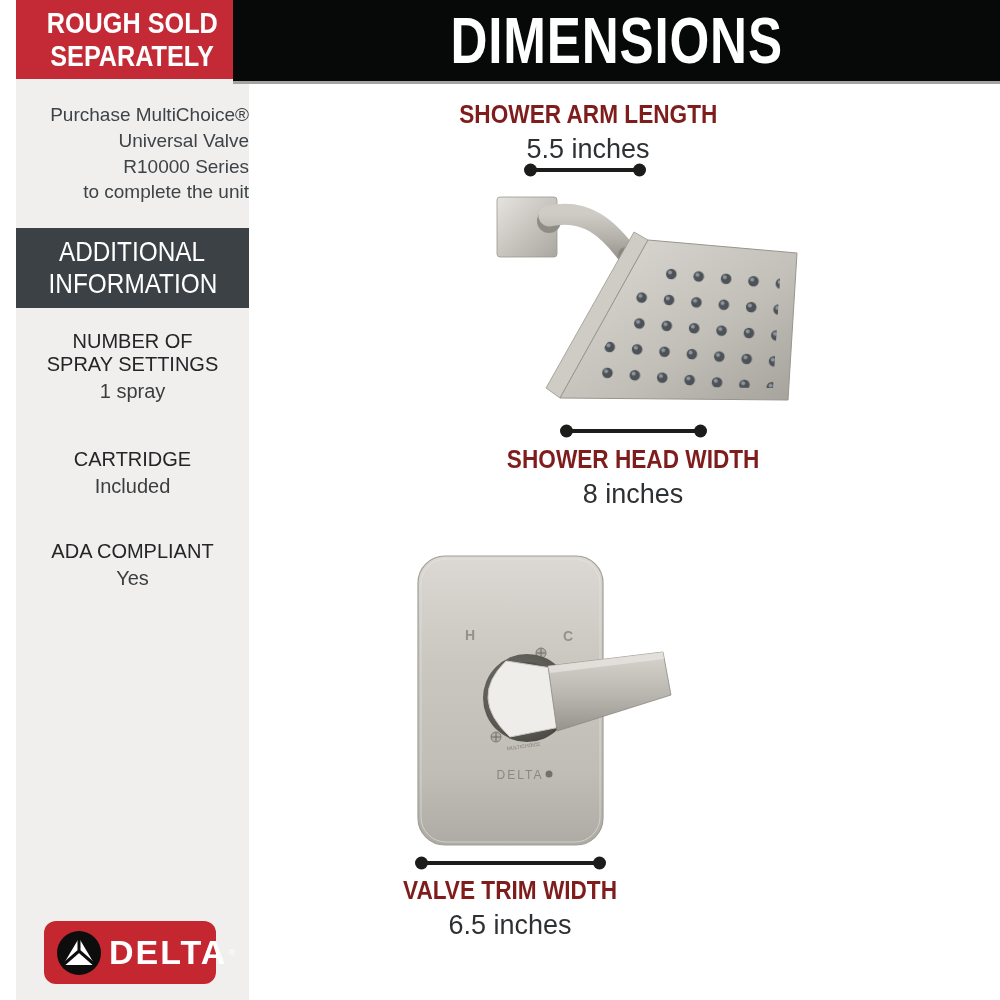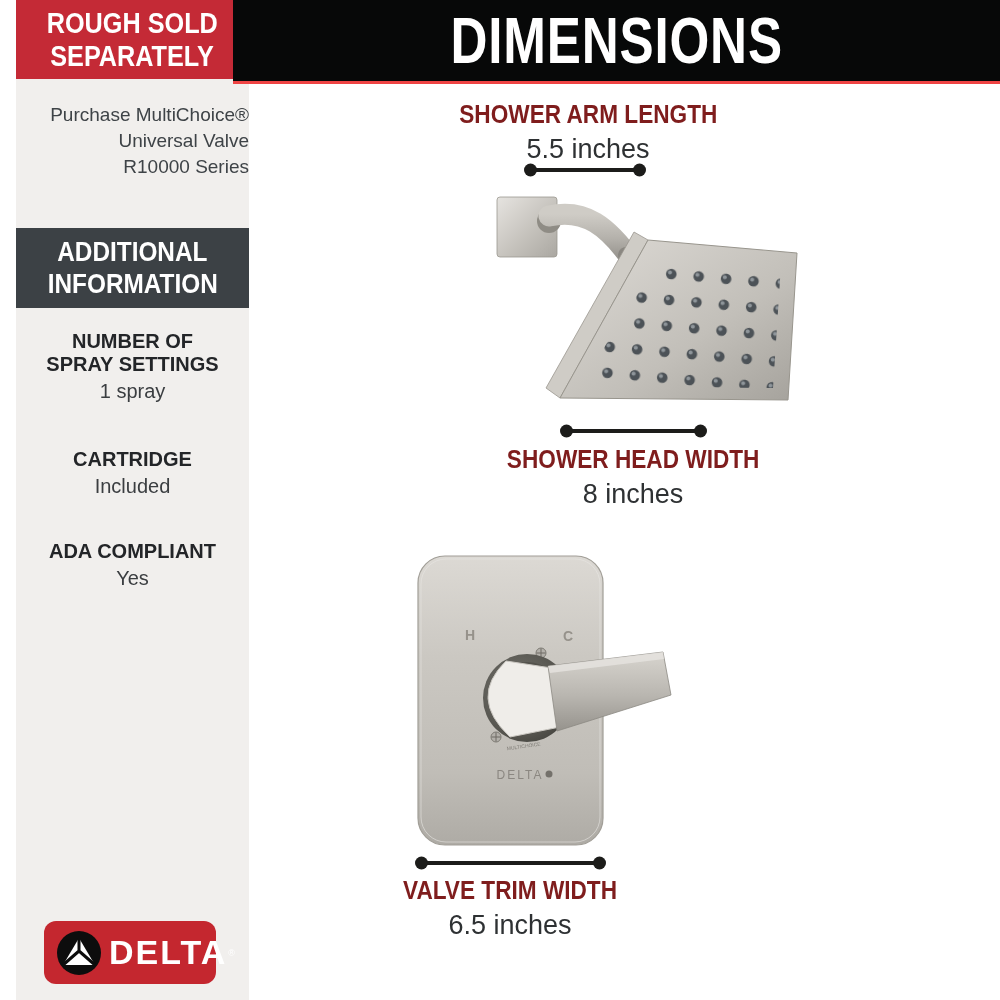--- a/index.html
+++ b/index.html
@@ -9,36 +9,36 @@
   
   .sidebar{position:absolute;left:0;top:0;width:233px;height:1000px;background:#f1efed;margin-left:16px;}
   .red-box{position:absolute;left:0;top:0;width:233px;height:79px;background:#c42a36;
            display:flex;flex-direction:column;align-items:center;justify-content:center;}
   .red-box .ln{color:#ffffff;font-weight:700;font-size:29px;line-height:1.12;}
   .cx{display:inline-block;transform:scaleX(.87);transform-origin:center;white-space:nowrap;}
   .purchase{position:absolute;left:0;top:102px;width:233px;text-align:right;
             color:#3e4347;font-size:19px;line-height:1.36;}
   .addl-box{position:absolute;left:0;top:228px;width:233px;height:80px;background:#3c4145;
             display:flex;flex-direction:column;align-items:center;justify-content:center;}
-  .addl-box .ln{color:#ffffff;font-weight:700;font-size:28px;line-height:1.13;}
+  .addl-box .ln{color:#ffffff;font-weight:400;font-size:28px;line-height:1.13;}
   .spec{position:absolute;left:0;width:233px;text-align:center;}
-  .spec .lbl{color:#232528;font-weight:700;font-size:20px;line-height:1.15;}
+  .spec .lbl{color:#232528;font-weight:400;font-size:20px;line-height:1.15;}
   .spec .val{color:#3b3e41;font-size:20px;margin-top:4px;}
   .spec1{top:330px;padding:0 28px;width:177px;}
   .spec2{top:448px;}
   .spec3{top:540px;}
 
   .delta-badge{position:absolute;left:28px;top:921px;width:172px;height:63px;background:#c4272f;
                border-radius:12px;display:flex;align-items:center;justify-content:flex-start;padding-left:12px;box-sizing:border-box;}
   .delta-badge .brand{color:#fff;font-weight:700;font-size:34px;letter-spacing:2px;margin-left:7px;}
   .delta-badge .reg{color:#fff;font-size:9px;vertical-align:bottom;margin-left:1px;}
 
   
   .banner{position:absolute;left:233px;top:0;width:767px;height:81px;background:#070808;
-          border-bottom:3px solid #ef4444;display:flex;align-items:center;justify-content:center;box-sizing:content-box;}
+          border-bottom:3px solid #a3a3a3;display:flex;align-items:center;justify-content:center;box-sizing:content-box;}
   .banner .ttl{color:#ffffff;font-weight:700;font-size:64px;letter-spacing:1px;}
 
   .anno{position:absolute;text-align:center;}
   .anno .lbl{color:#7f1d1d;font-weight:700;font-size:26px;line-height:1.1;}
   .anno .val{color:#2e3133;font-size:27px;margin-top:5px;}
   .anno1{left:438px;top:100px;width:300px;}
   .anno2{left:483px;top:445px;width:300px;}
   .anno3{left:360px;top:876px;width:300px;}
 
   .dimline{position:absolute;height:4px;background:#1c1c1a;border-radius:2px;}
@@ -60,20 +60,21 @@
   <div class="sidebar">
     <div class="red-box">
       <span class="ln"><span class="cx">ROUGH SOLD</span></span>
       <span class="ln"><span class="cx">SEPARATELY</span></span>
     </div>
 
     <div class="purchase">
       <div>Purchase MultiChoice®</div>
       <div>Universal Valve</div>
       <div>R10000 Series</div>
+      <div>to complete the unit</div>
     </div>
 
     <div class="addl-box">
       <span class="ln"><span class="cx">ADDITIONAL</span></span>
       <span class="ln"><span class="cx">INFORMATION</span></span>
     </div>
 
     <div class="spec spec1">
       <div class="lbl">NUMBER OF SPRAY SETTINGS</div>
       <div class="val">1 spray</div>

